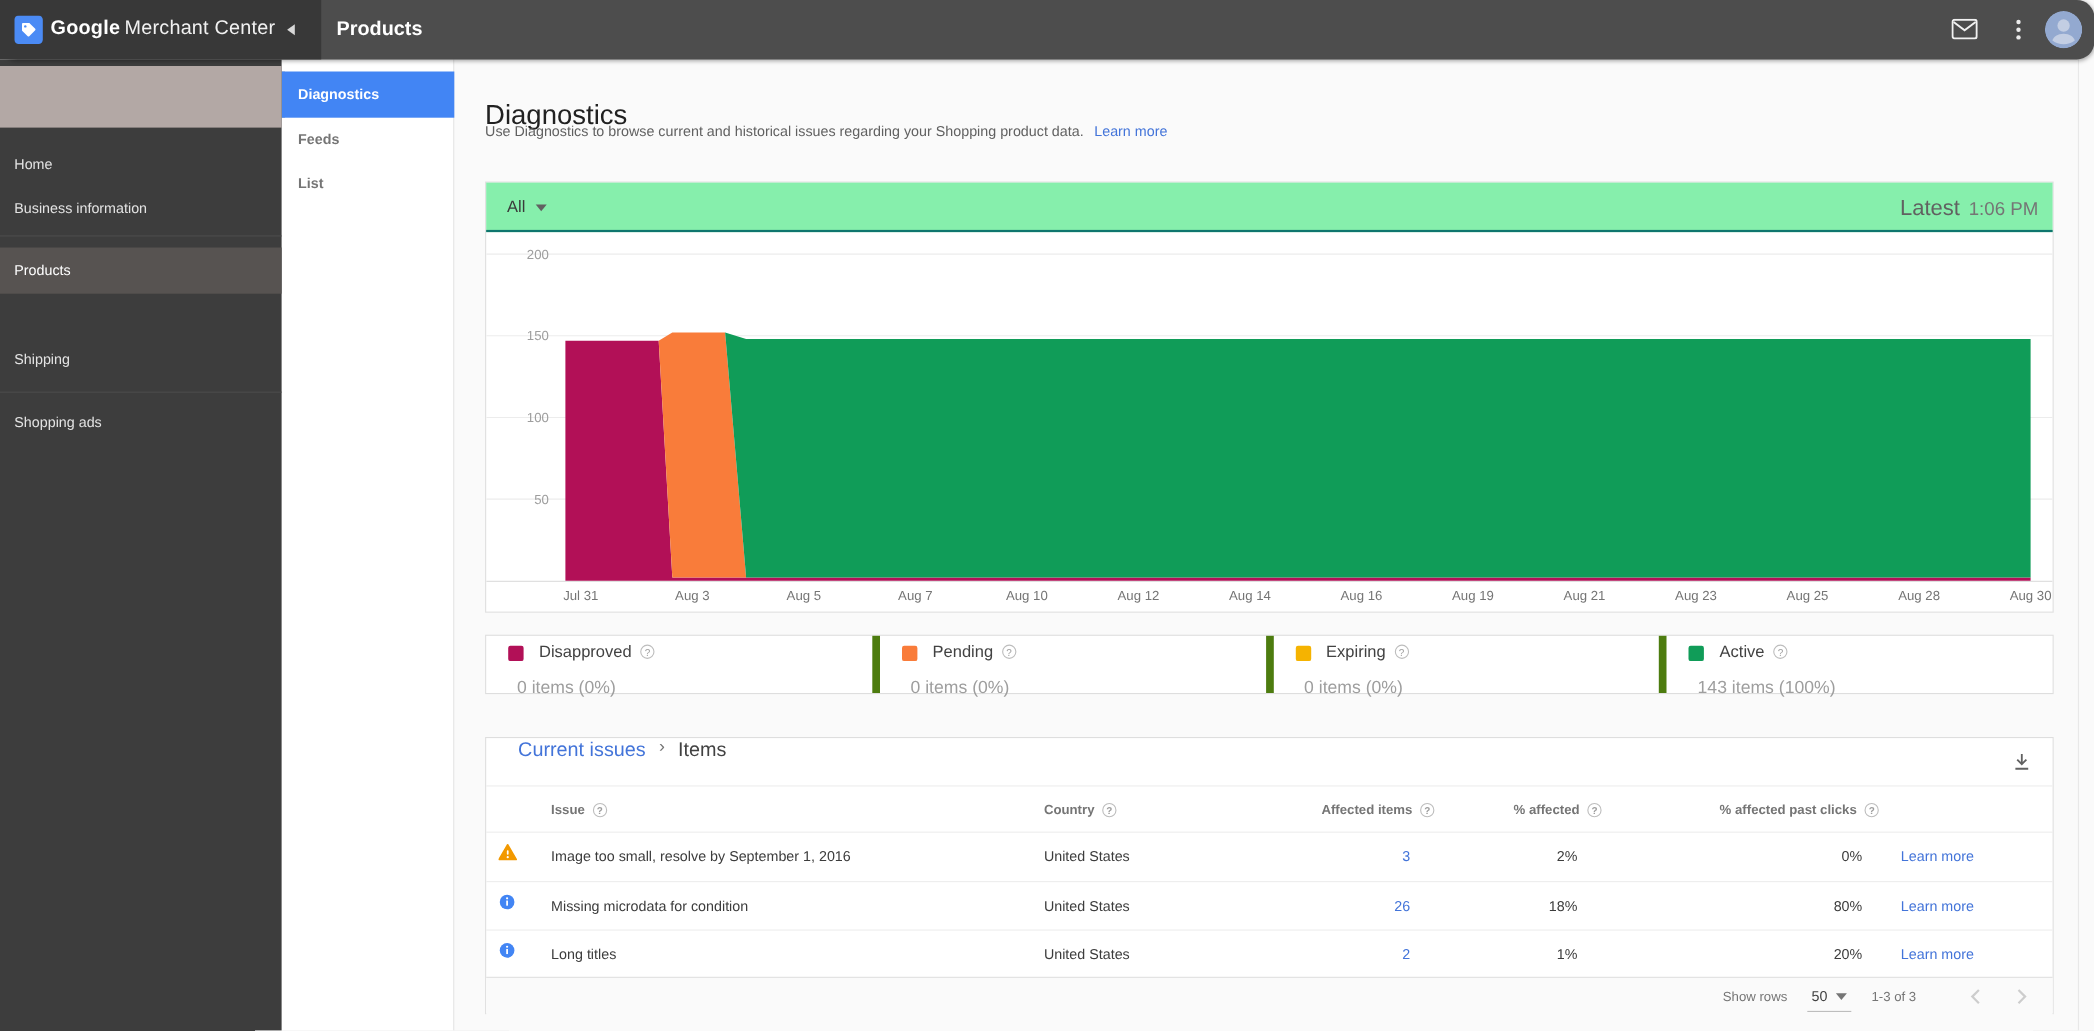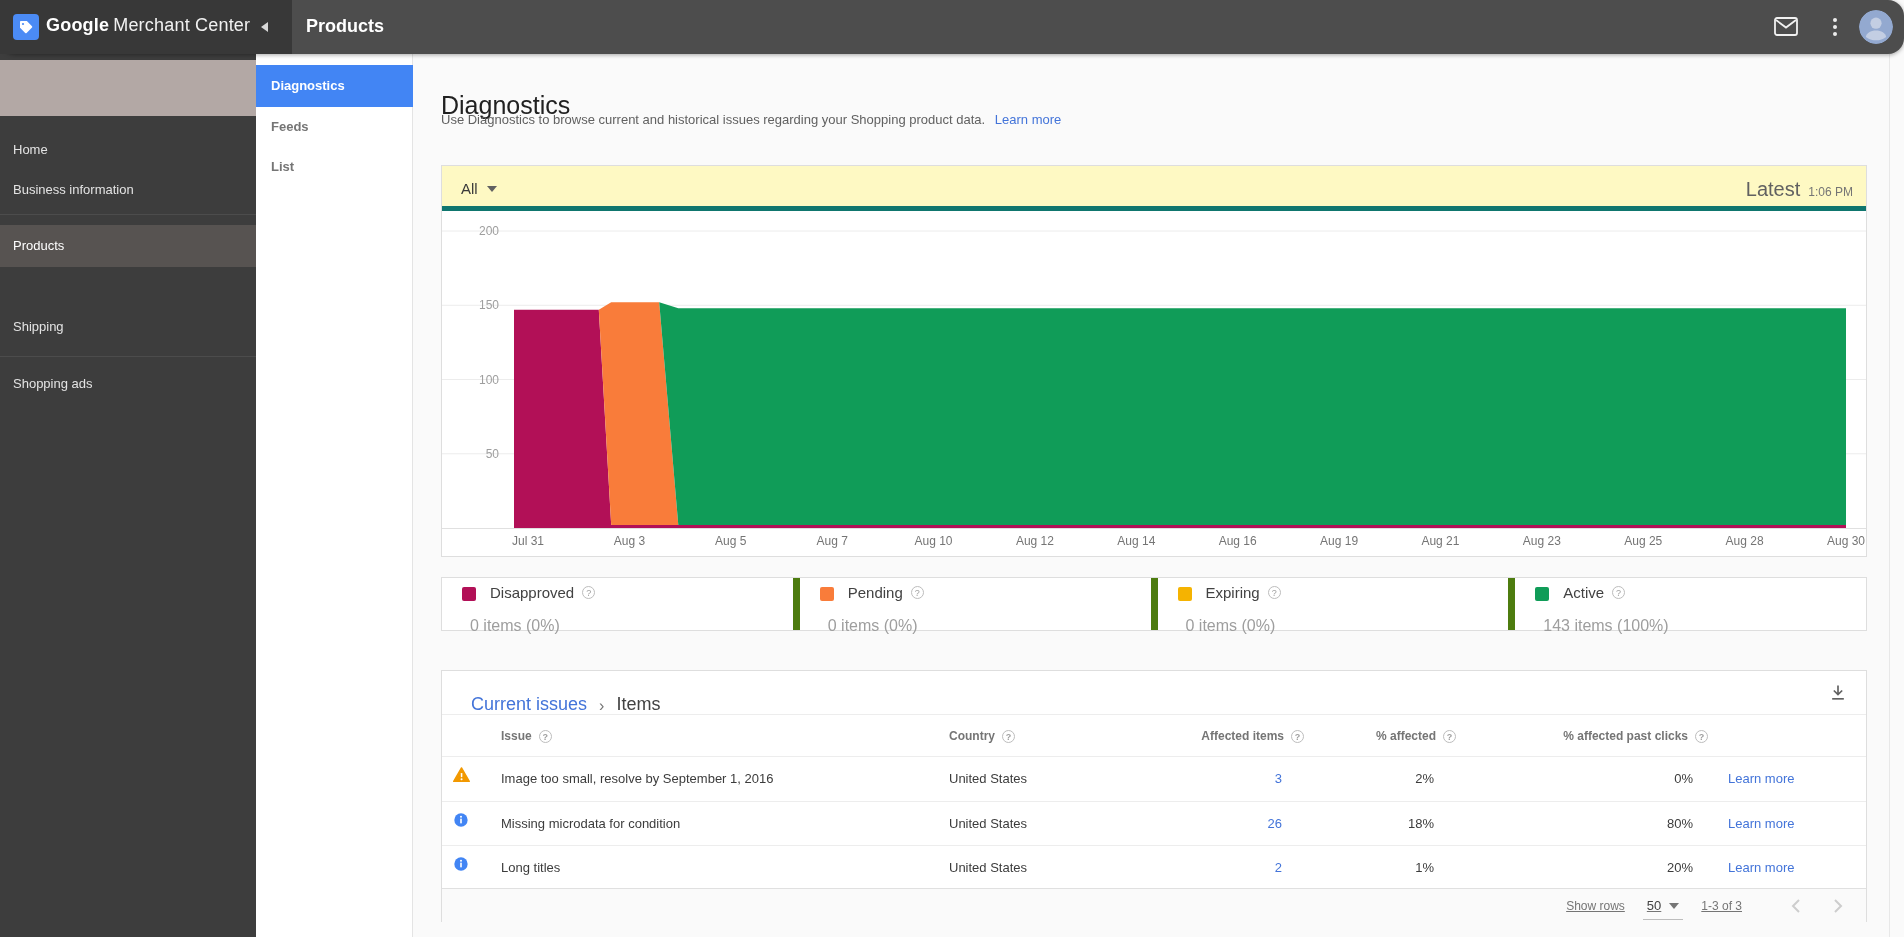--- a/index.html
+++ b/index.html
@@ -42,46 +42,46 @@
   
   .main{position:absolute;left:413px;top:54px;width:1491px;height:883px;background:#fafafa;}
   .page-h1{position:absolute;left:28px;top:20px;font-size:25px;font-weight:400;color:#212121;}
   .page-desc{position:absolute;left:28px;top:58px;font-size:13px;color:#616161;}
   .page-desc a, .link{color:#4374d9;text-decoration:none;cursor:pointer;}
 
   .card{position:absolute;background:#ffffff;border:1px solid #dedede;}
 
   
   .chart-card{left:28px;top:111px;width:1426px;height:392px;}
-  .chart-toolbar{position:absolute;left:0;top:0;width:100%;height:45px;background:#fef9c3;border-bottom:5px solid #0f766e;}
+  .chart-toolbar{position:absolute;left:0;top:0;width:100%;height:45px;background:#86efac;border-bottom:2px solid #0f766e;}
   .chart-filter{position:absolute;left:19px;top:0;height:45px;display:flex;align-items:center;gap:9px;cursor:pointer;}
   .chart-filter .lbl{font-size:15px;color:#3a3a3a;}
   .caret{width:0;height:0;border-left:5px solid transparent;border-right:5px solid transparent;border-top:6px solid #616161;}
   .chart-latest{position:absolute;right:13px;top:0;height:45px;display:flex;align-items:baseline;gap:8px;padding-top:12px;}
   .chart-latest .l1{font-size:20px;color:#616161;}
-  .chart-latest .l2{font-size:12px;color:#757575;}
+  .chart-latest .l2{font-size:17px;color:#757575;}
   #chart-svg{position:absolute;left:0;top:45px;}
   #chart-svg text{font-family:"Liberation Sans",sans-serif;}
 
   
   .legend{left:28px;top:523px;width:1426px;height:54px;display:flex;}
   .legend-cell{position:relative;flex:1 1 0;cursor:pointer;}
   .legend-cell + .legend-cell{border-left:7px solid #4d7c0f;}
   .legend-sq{position:absolute;left:20px;top:9px;width:14px;height:14px;border-radius:2px;}
   .legend-top{position:absolute;left:48px;top:6px;display:flex;align-items:center;gap:8px;}
   .legend-label{font-size:15px;color:#424242;}
   .legend-sub{position:absolute;left:28px;top:39px;font-size:16px;color:#9e9e9e;}
 
   .help{display:inline-block;width:13px;height:13px;border:1px solid #bdbdbd;border-radius:50%;
         font-size:9px;line-height:12px;text-align:center;color:#9e9e9e;cursor:pointer;flex:0 0 auto;}
 
   
   .issues-card{left:28px;top:616px;width:1426px;height:252px;}
   .issues-head{position:absolute;left:0;top:0;width:100%;height:44px;border-bottom:1px solid #ededed;}
-  .crumbs{position:absolute;left:29px;top:0;height:44px;display:flex;align-items:flex-end;gap:12px;font-size:18px;}
+  .crumbs{position:absolute;left:29px;top:0;height:44px;display:flex;align-items:flex-start;gap:12px;font-size:18px;}
   .crumb-sep{color:#757575;font-size:16px;}
   .crumb-cur{color:#424242;}
   .dl-btn{position:absolute;right:18px;top:12px;width:20px;height:20px;cursor:pointer;}
 
   .thead{position:absolute;left:0;top:44px;width:100%;height:42px;border-bottom:1px solid #ededed;
          font-size:12px;font-weight:700;color:#757575;}
   .thead .hcell{position:absolute;top:0;height:42px;display:flex;align-items:center;gap:7px;}
   .h-issue{left:59px;}
   .h-country{left:507px;}
   .h-affected{left:600px;width:262px;justify-content:flex-end;}
@@ -93,21 +93,21 @@
   .trow .cell{position:absolute;top:0;height:44px;line-height:44px;white-space:nowrap;}
   .c-sev{left:11px;width:18px;top:13px;height:18px;line-height:normal;}
   .c-issue{left:59px;}
   .c-country{left:507px;}
   .c-affected{left:600px;width:240px;text-align:right;}
   .c-pct{left:840px;width:152px;text-align:right;}
   .c-clicks{left:1100px;width:151px;text-align:right;}
   .c-action{left:1286px;}
 
   .tfoot{position:absolute;left:0;top:217px;width:100%;height:35px;background:#fafafa;border-top:1px solid #e0e0e0;
-         display:flex;align-items:center;justify-content:flex-end;gap:18px;padding-right:16px;font-size:12px;color:#757575;text-decoration:underline;}
+         display:flex;align-items:center;justify-content:flex-end;gap:18px;padding-right:16px;font-size:12px;color:#757575;}
   .rows-select{display:flex;align-items:center;gap:8px;border-bottom:1px solid #bdbdbd;padding:0 4px 6px 4px;cursor:pointer;color:#424242;font-size:13px;margin-top:6px;}
   .pager-btn{width:24px;height:24px;display:flex;align-items:center;justify-content:center;cursor:default;}
   .pager-gap{width:6px;}
 
   .scroll-track{position:absolute;left:1889px;top:54px;width:15px;height:883px;background:#fafafa;border-left:1px solid #e8e8e8;z-index:5;}
 </style>
 </head>
 <body>
 
 <div class="page">

